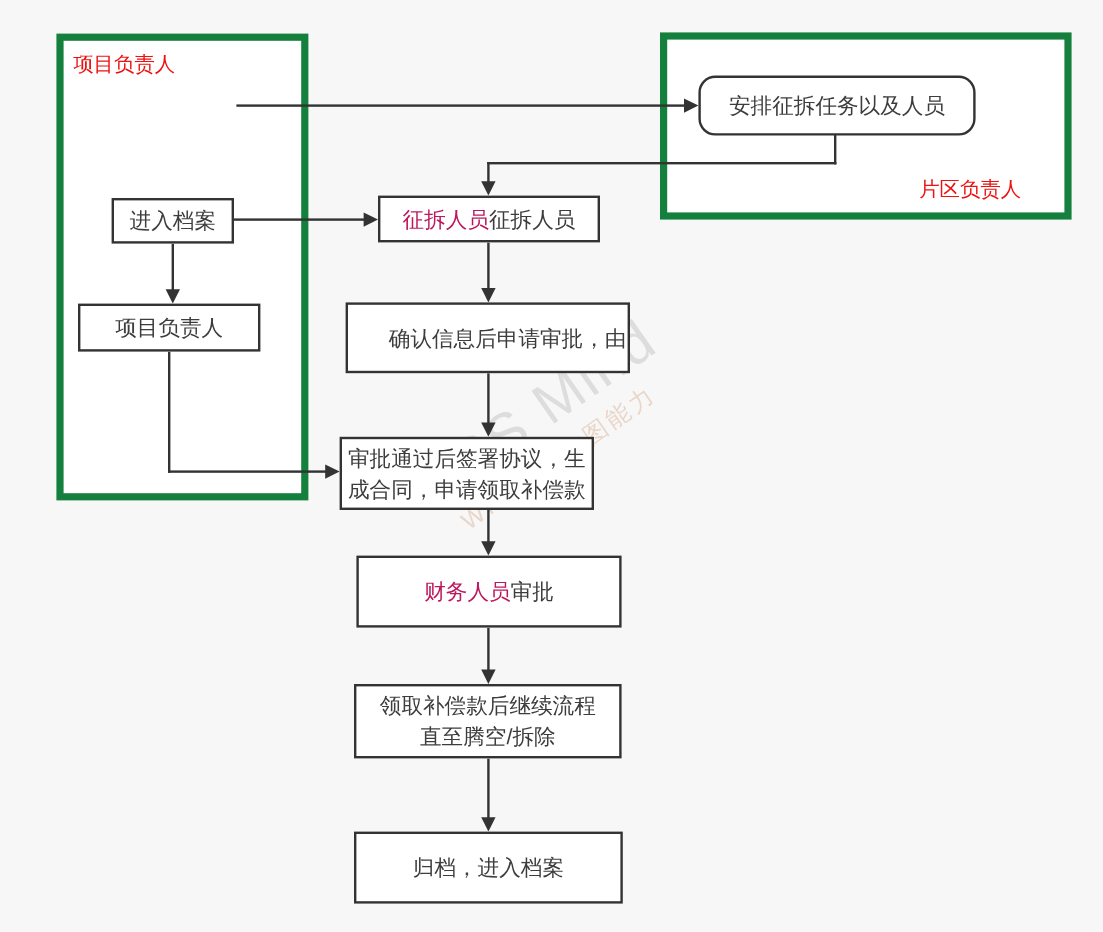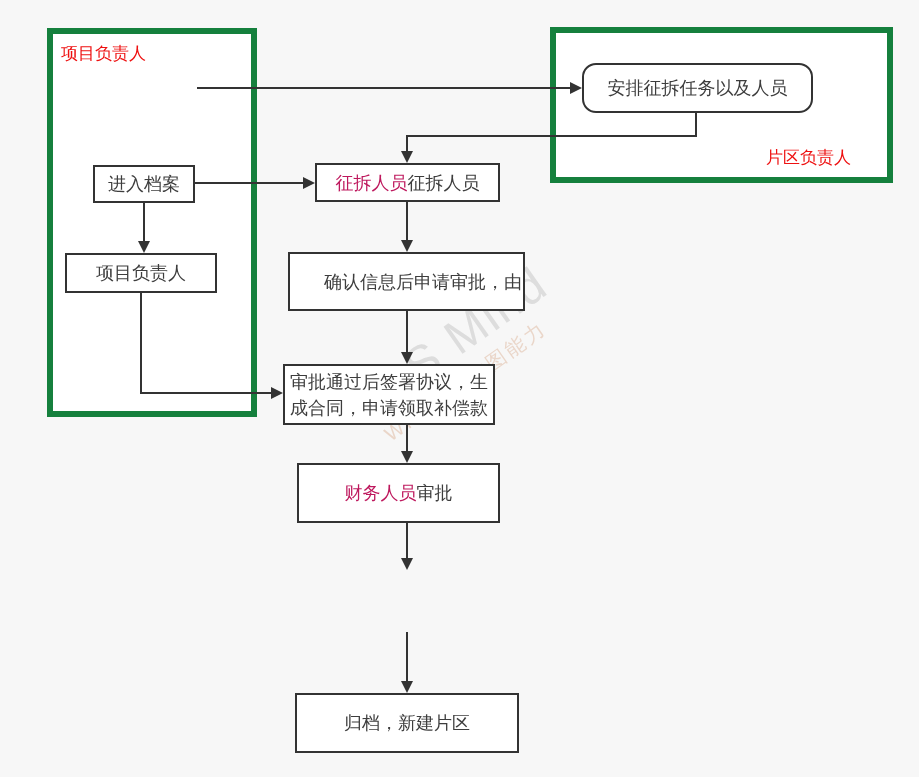--- a/index.html
+++ b/index.html
@@ -175,24 +175,28 @@
 
   <div class="node" style="left:288px; top:252px; width:237px; height:59px;padding-left:33px;">
     <div>确认信息后申请审批，由</div>
   </div>
 
   <div class="node" style="left:283px; top:364px; width:212px; height:61px;">
     <div>审批通过后签署协议，生</div>
     <div>成合同，申请领取补偿款</div>
   </div>
 
-  <div class="node" style="left:297px; top:463px; width:203px; height:60px;">
+  <div class="node" style="left:297px; top:463px; width:221px; height:60px;">
     <div>
       <span class="red">财务人员</span><span>审批</span>
     </div>
   </div>
 
+  <div class="node" style="left:295px; top:570px; width:223px; height:62px;">
+    <div>领取补偿款后继续流程</div>
+    <div>直至腾空/拆除</div>
+  </div>
 
   <div class="node" style="left:295px; top:693px; width:224px; height:60px;">
-    <span>归档，新建片区</span>
+    <span>归档，进入档案</span>
   </div>
 
 </div>
 
 </body></html>

